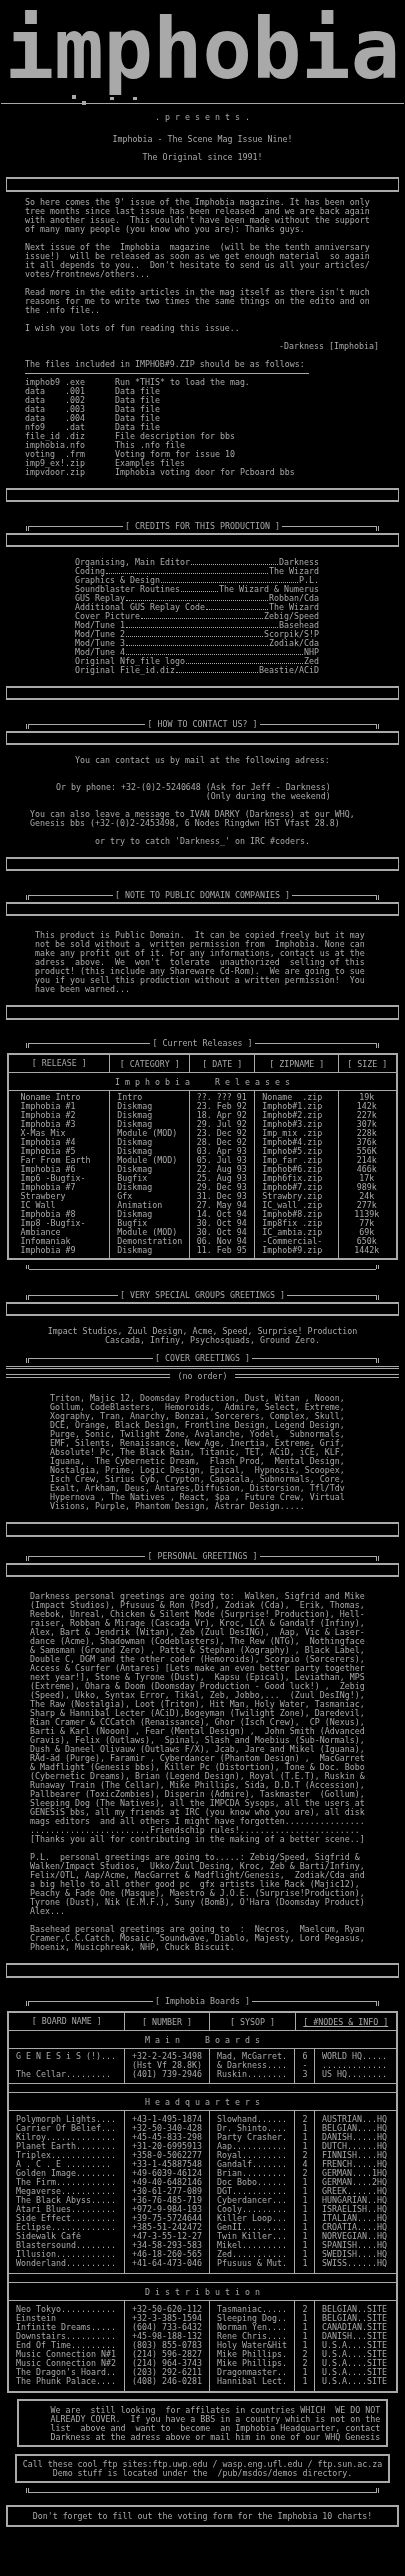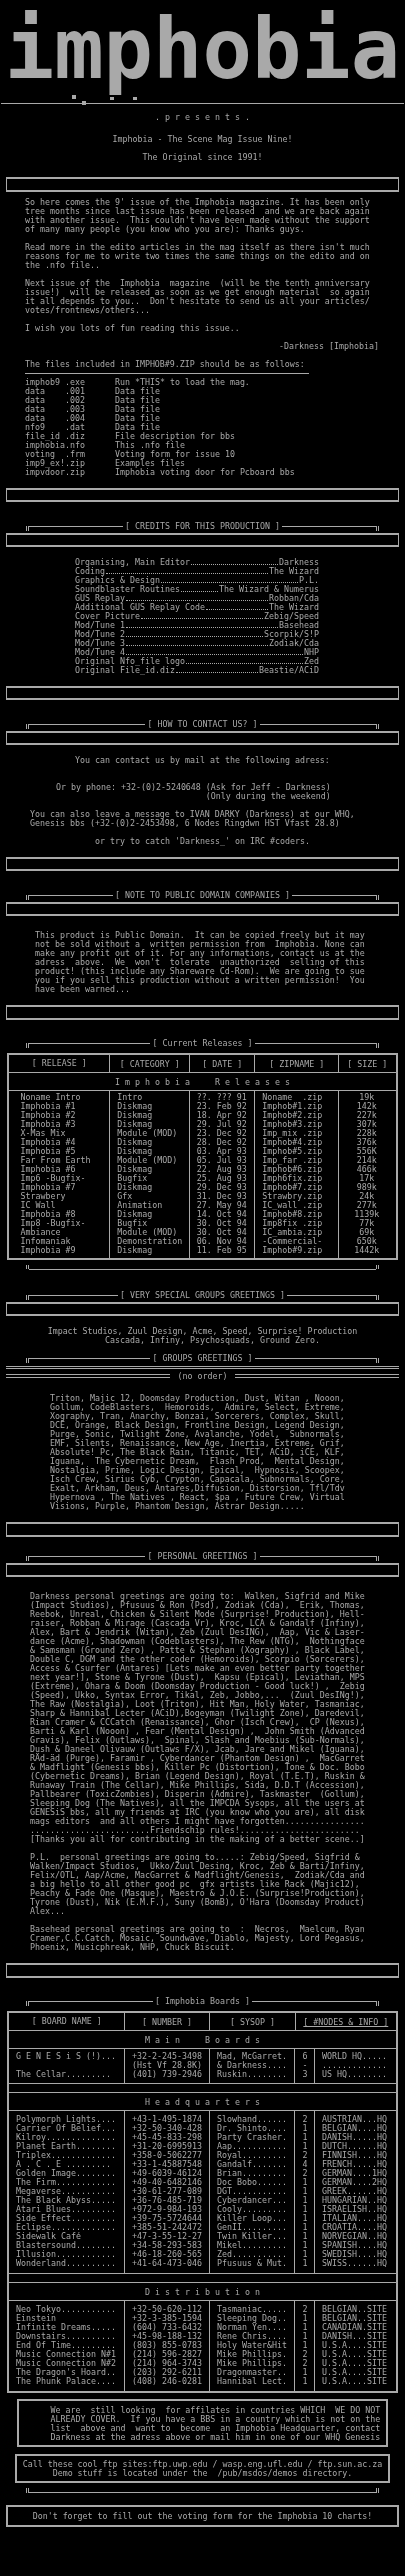--- a/index.html
+++ b/index.html
@@ -138,27 +138,27 @@
   <div class="sp16"></div>
     <div class="sp8"></div>
   <div class="hrbox"></div>
   <div class="sp8"></div>
 
   <section>
     <pre class="indent44 mb16">So here comes the 9' issue of the Imphobia magazine. It has been only
 tree months since last issue has been released  and we are back again
 with another issue.  This couldn't have been made without the support
 of many many people (you know who you are): Thanks guys.</pre>
-    <pre class="indent44 mb16">Read more in the edito articles in the mag itself as there isn't much
-reasons for me to write two times the same things on the edito and on
-the .nfo file..</pre>
     <pre class="indent44 mb16">Next issue of the  Imphobia  magazine  (will be the tenth anniversary
 issue!)  will be released as soon as we get enough material  so again
 it all depends to you..  Don't hesitate to send us all your articles/
 votes/frontnews/others...</pre>
+    <pre class="indent44 mb16">Read more in the edito articles in the mag itself as there isn't much
+reasons for me to write two times the same things on the edito and on
+the .nfo file..</pre>
     <pre class="indent44 mb16">I wish you lots of fun reading this issue..</pre>
     <div class="row16 right mr46">-Darkness [Imphobia]</div>
   </section>
 
   <div class="sp16"></div>
 
   <section>
     <div class="row16 indent44">The files included in IMPHOB#9.ZIP should be as follows:</div>
     <div class="files-underline"></div>
     <div>
@@ -561,21 +561,21 @@
     <pre class="center">Impact Studios, Zuul Design, Acme, Speed, Surprise! Production
     Cascada, Infiny, Psychosquads, Ground Zero.</pre>
   </section>
 
   <div class="sp16"></div>
 
   <section>
     <div class="cap">
       <span class="tick"></span>
         <span class="line"></span>
-      <span class="t">[ GROUPS GREETINGS ]</span>
+      <span class="t">[ COVER GREETINGS ]</span>
       <span class="line"></span>
         <span class="tick"></span>
     </div>
     <div class="dline dline-full"></div>
     <div class="noorder-row">
       <span class="dl"></span>
       <span class="t">(no order)</span>
       <span class="dl"></span>
     </div>
     <div class="sp24"></div>

